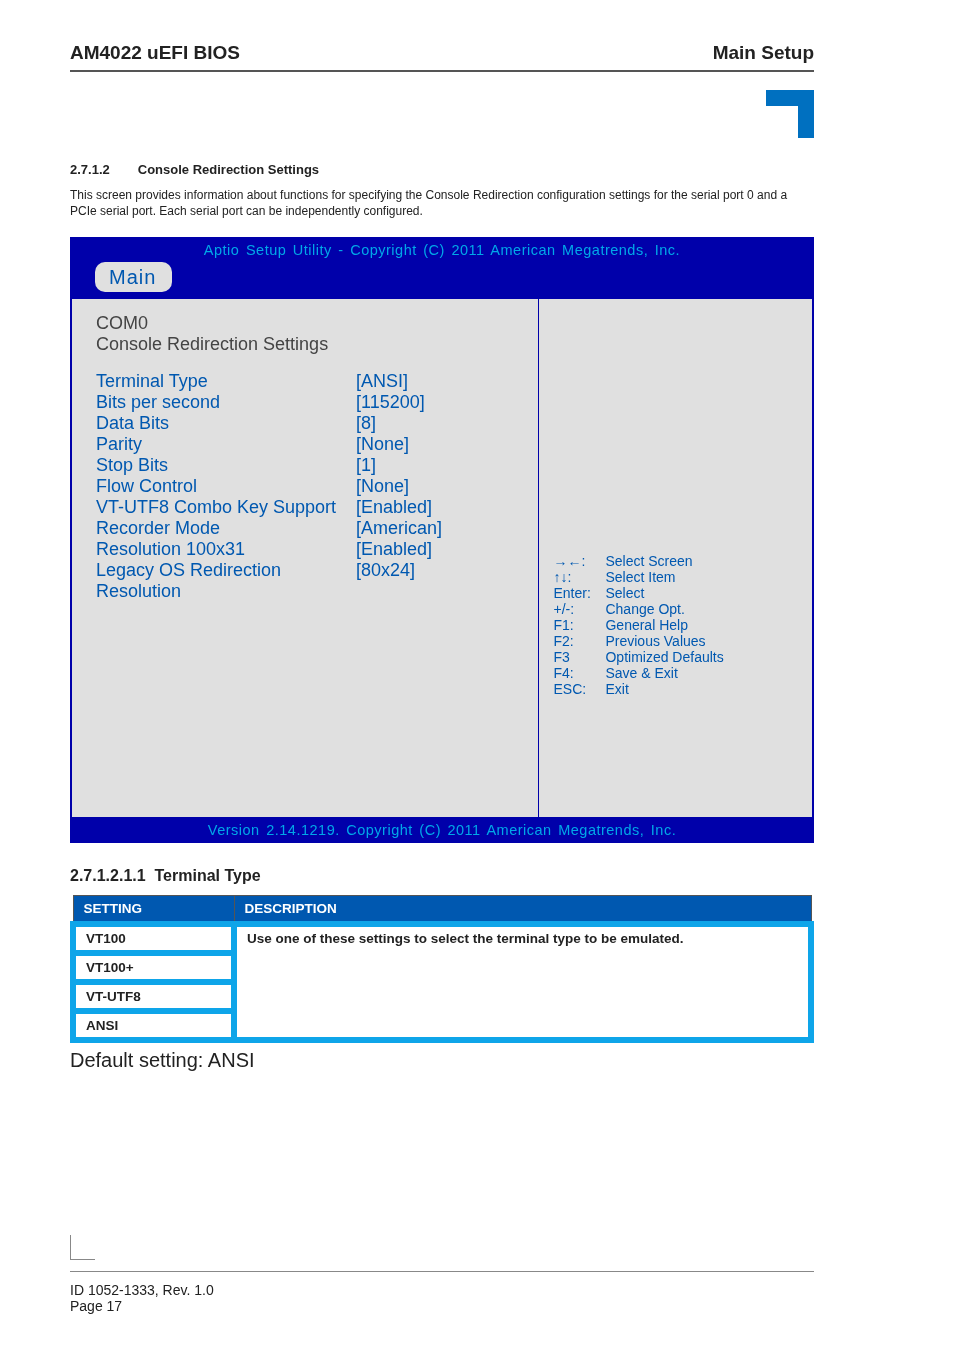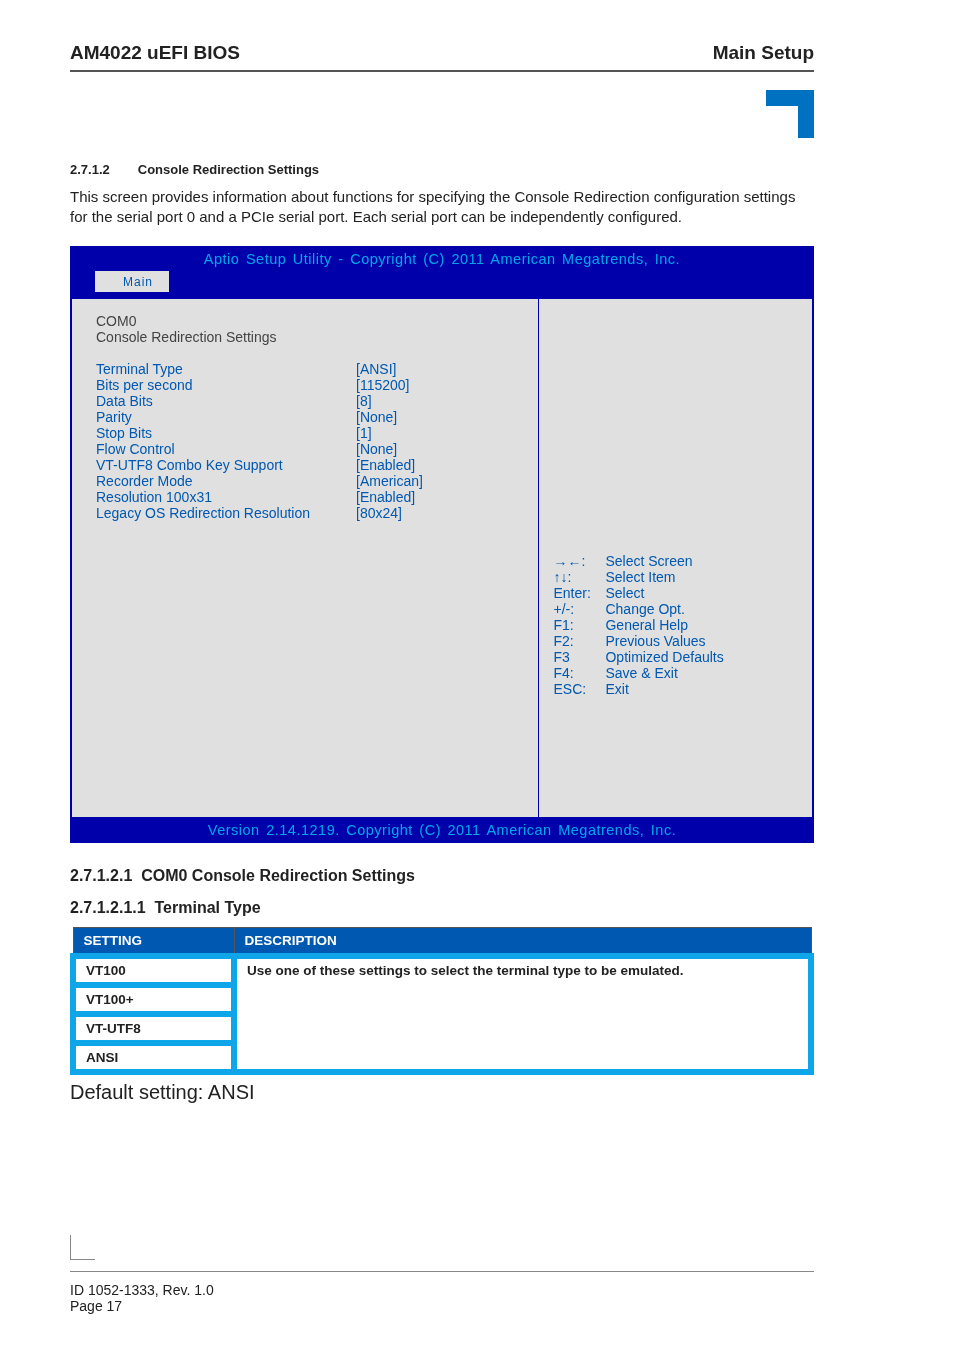--- a/index.html
+++ b/index.html
@@ -43,21 +43,21 @@
     right: 70px;
     top: 90px;
     width: 48px;
     height: 48px;
   }
   .corner-shape .v { position:absolute; right:0; top:0; width:16px; height:48px; background:var(--manual-blue);}
   .corner-shape .h { position:absolute; right:0; top:0; width:48px; height:16px; background:var(--manual-blue);}
   .body-content { margin-top: 90px; }
   h3.section-num { font-size: 13px; font-weight: bold; margin: 0 0 10px 0; }
   h3.section-num .num { display:inline-block; margin-right: 28px; }
-  p.para { font-size: 15px; line-height: 1.35; margin: 0 0 18px 0; }
+  p.para { font-size: 12px; line-height: 1.35; margin: 0 0 18px 0; }
   .bios-screen {
     margin: 10px 0 24px 0;
     border: 1px solid var(--bios-blue);
     font-family: Arial, sans-serif;
   }
   .bios-header, .bios-footer {
     background: var(--bios-blue);
     color: var(--bios-cyan);
     font-size: 14.5px;
     letter-spacing: 0.5px;
@@ -66,37 +66,38 @@
     padding: 4px 0;
   }
   .bios-tabs-row {
     background: var(--bios-blue);
     padding: 0 0 6px 24px;
   }
   .bios-tab {
     display: inline-block;
     background: var(--bios-gray);
     color: var(--bios-option-blue);
-    font-size: 12px;
-    padding: 4px 16px 3px 28px;
+    font-size: 20px;
+    padding: 4px 16px 3px 14px;
     letter-spacing: 1px;
+    border-radius: 10px;
   }
   .bios-body {
     display: flex;
     background: var(--bios-gray);
   }
   .bios-left {
     flex: 0 0 63%;
     box-sizing: border-box;
     border: 1px solid var(--bios-blue);
     border-right: none;
     margin: 0;
     padding: 14px 10px 26px 24px;
     min-height: 520px;
-    font-size: 14px;
+    font-size: 18px;
   }
   .bios-right {
     flex: 1;
     box-sizing: border-box;
     border: 1px solid var(--bios-blue);
     padding: 14px 14px 10px 14px;
     min-height: 520px;
     font-size: 14px;
     color: var(--bios-option-blue);
     display: flex;
@@ -253,23 +254,20 @@
             <div class="legend-row">
                 <span class="k">ESC:</span>
                 <span>Exit</span>
               </div>
           </div>
         </div>
       </div>
       <div class="bios-footer">Version  2.14.1219.  Copyright  (C)  2011  American  Megatrends,  Inc.</div>
     </div>
 
-    <h4 class="sub">
-      <span>2.7.1.2.1</span>&nbsp;&nbsp;<span>COM0 Console Redirection Settings</span>
-    </h4>
     <h4 class="sub">
       <span>2.7.1.2.1.1</span>&nbsp;&nbsp;<span>Terminal Type</span>
     </h4>
 
     <table class="setting-table">
       <tbody>
           <tr>
         <th style="width:140px;">SETTING</th>
         <th>DESCRIPTION</th>
       </tr>

